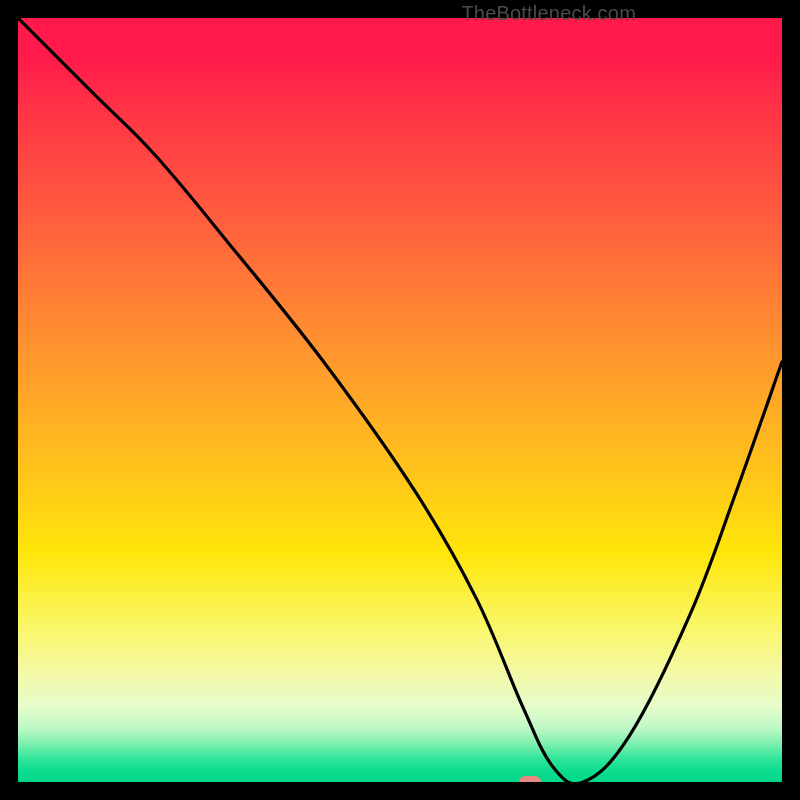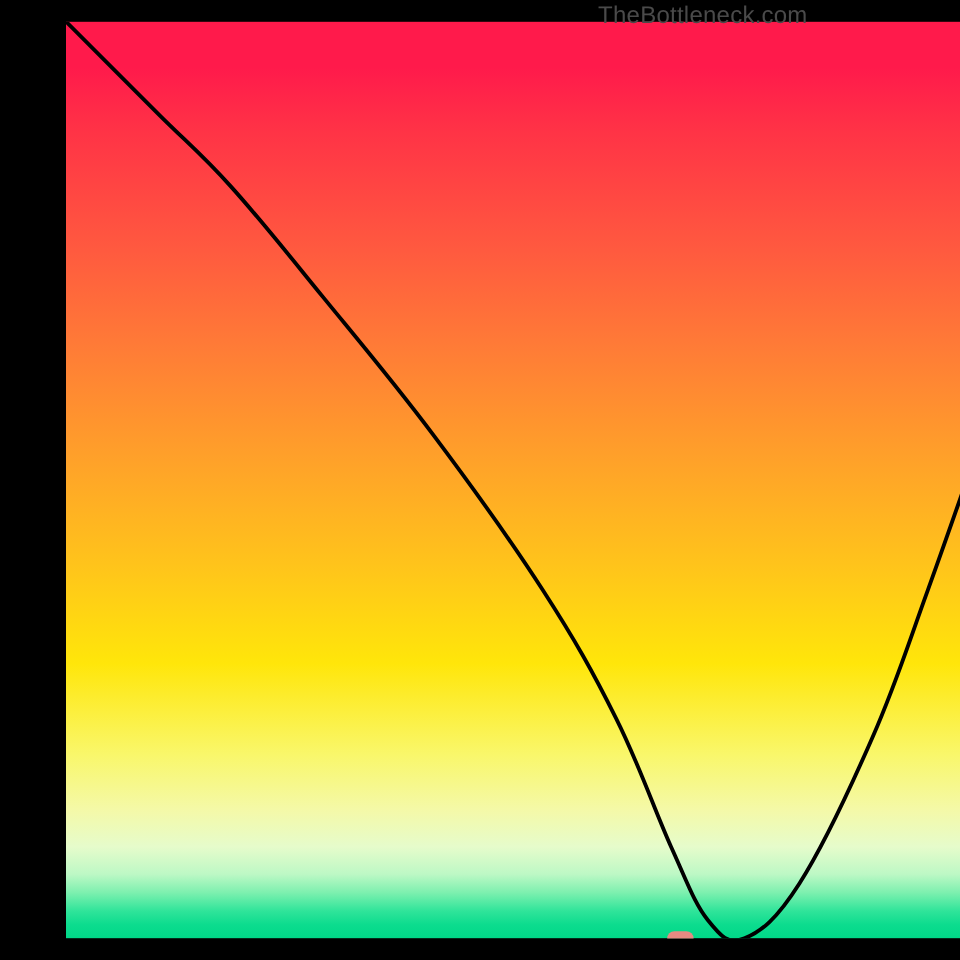--- a/index.html
+++ b/index.html
@@ -9,21 +9,20 @@
     height: 800px;
     background: #000;
     overflow: hidden;
     font-family: Arial, Helvetica, sans-serif;
   }
   .frame {
     position: relative;
     width: 644px;
     height: 800px;
     background: #000;
-    margin-left: 37px;
   }
   .watermark {
     position: absolute;
     top: 2px;
     right: 8px;
     color: #4a4a4a;
     font-size: 20px;
     font-weight: 500;
     letter-spacing: 0.2px;
     z-index: 10;

